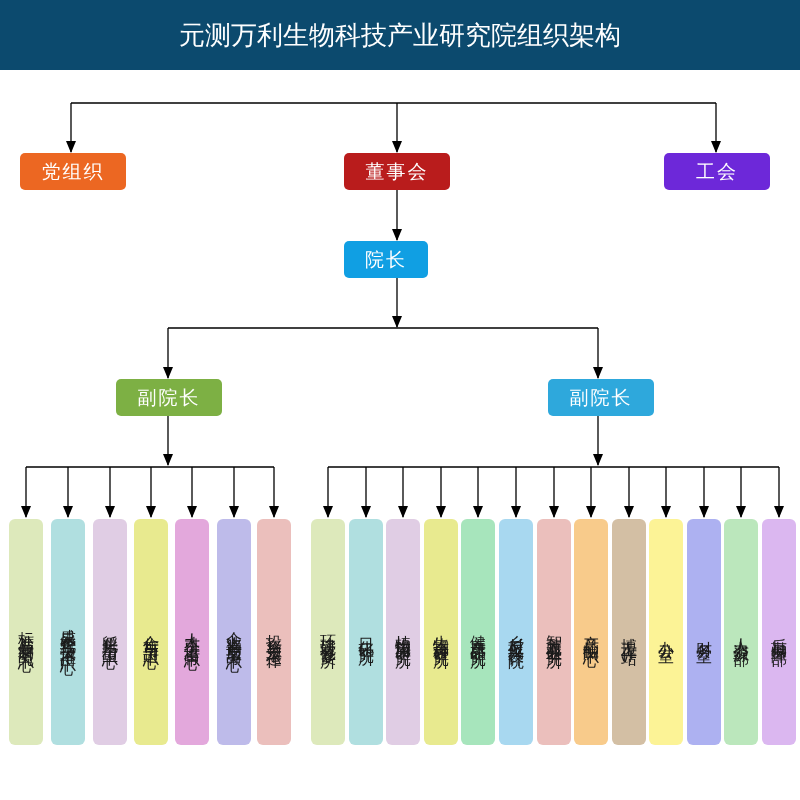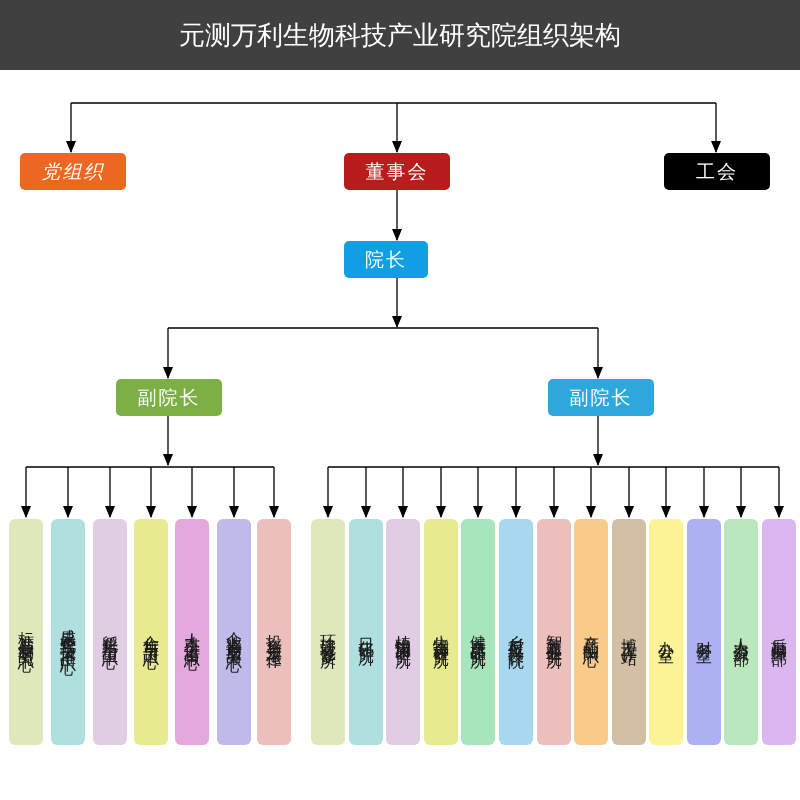--- a/index.html
+++ b/index.html
@@ -30,21 +30,21 @@
     color: #1a1a1a; font-size: 16px;
   }
   .leaf span {
     writing-mode: vertical-rl; text-orientation: upright;
     letter-spacing: 3px; line-height: 1;
   }
 </style>
 </head>
 <body>
 
-<div class="header" style="background: #404040;">
+<div class="header" style="background: #0c4a6e;">
   <div class="header-title">元测万利生物科技产业研究院组织架构</div>
 </div>
 
 <svg class="connectors">
   <defs>
     <marker id="arr" markerWidth="10" markerHeight="12" refX="5" refY="11" orient="0" markerUnits="userSpaceOnUse">
       <path d="M0,0 L10,0 L5,12 Z" fill="#000"></path>
     </marker>
   </defs>
   <g id="lines" stroke="#000" stroke-width="1.3" fill="none">
@@ -77,27 +77,27 @@
       <line x1="554" y1="467" x2="554" y2="517" marker-end="url(#arr)"></line>
       <line x1="591" y1="467" x2="591" y2="517" marker-end="url(#arr)"></line>
       <line x1="629" y1="467" x2="629" y2="517" marker-end="url(#arr)"></line>
       <line x1="666" y1="467" x2="666" y2="517" marker-end="url(#arr)"></line>
       <line x1="704" y1="467" x2="704" y2="517" marker-end="url(#arr)"></line>
       <line x1="741" y1="467" x2="741" y2="517" marker-end="url(#arr)"></line>
       <line x1="779" y1="467" x2="779" y2="517" marker-end="url(#arr)"></line>
     </g>
 </svg>
 
-<div class="node" id="n-party" style="left: 20px; top: 153px; width: 106px; height: 37px; background: rgb(236, 103, 34); font-style: italic;">
+<div class="node" id="n-party" style="left: 20px; top: 153px; width: 106px; height: 37px; background: rgb(236, 103, 34);">
   <span>党组织</span>
 </div>
 <div class="node" id="n-board" style="left: 344px; top: 153px; width: 106px; height: 37px; background: #b91c1c;">
   <span>董事会</span>
 </div>
-<div class="node" id="n-union" style="left: 664px; top: 153px; width: 106px; height: 37px; background: #000000;">
+<div class="node" id="n-union" style="left: 664px; top: 153px; width: 106px; height: 37px; background: #6d28d9;">
   <span>工会</span>
 </div>
 <div class="node" id="n-pres" style="left: 344px; top: 241px; width: 84px; height: 37px; background: rgb(16, 159, 227);">
   <span>院长</span>
 </div>
 <div class="node" id="n-vpl" style="left: 116px; top: 379px; width: 106px; height: 37px; background: rgb(125, 176, 68);">
   <span>副院长</span>
 </div>
 <div class="node" id="n-vpr" style="left: 548px; top: 379px; width: 106px; height: 37px; background: rgb(46, 168, 220);">
   <span>副院长</span>

